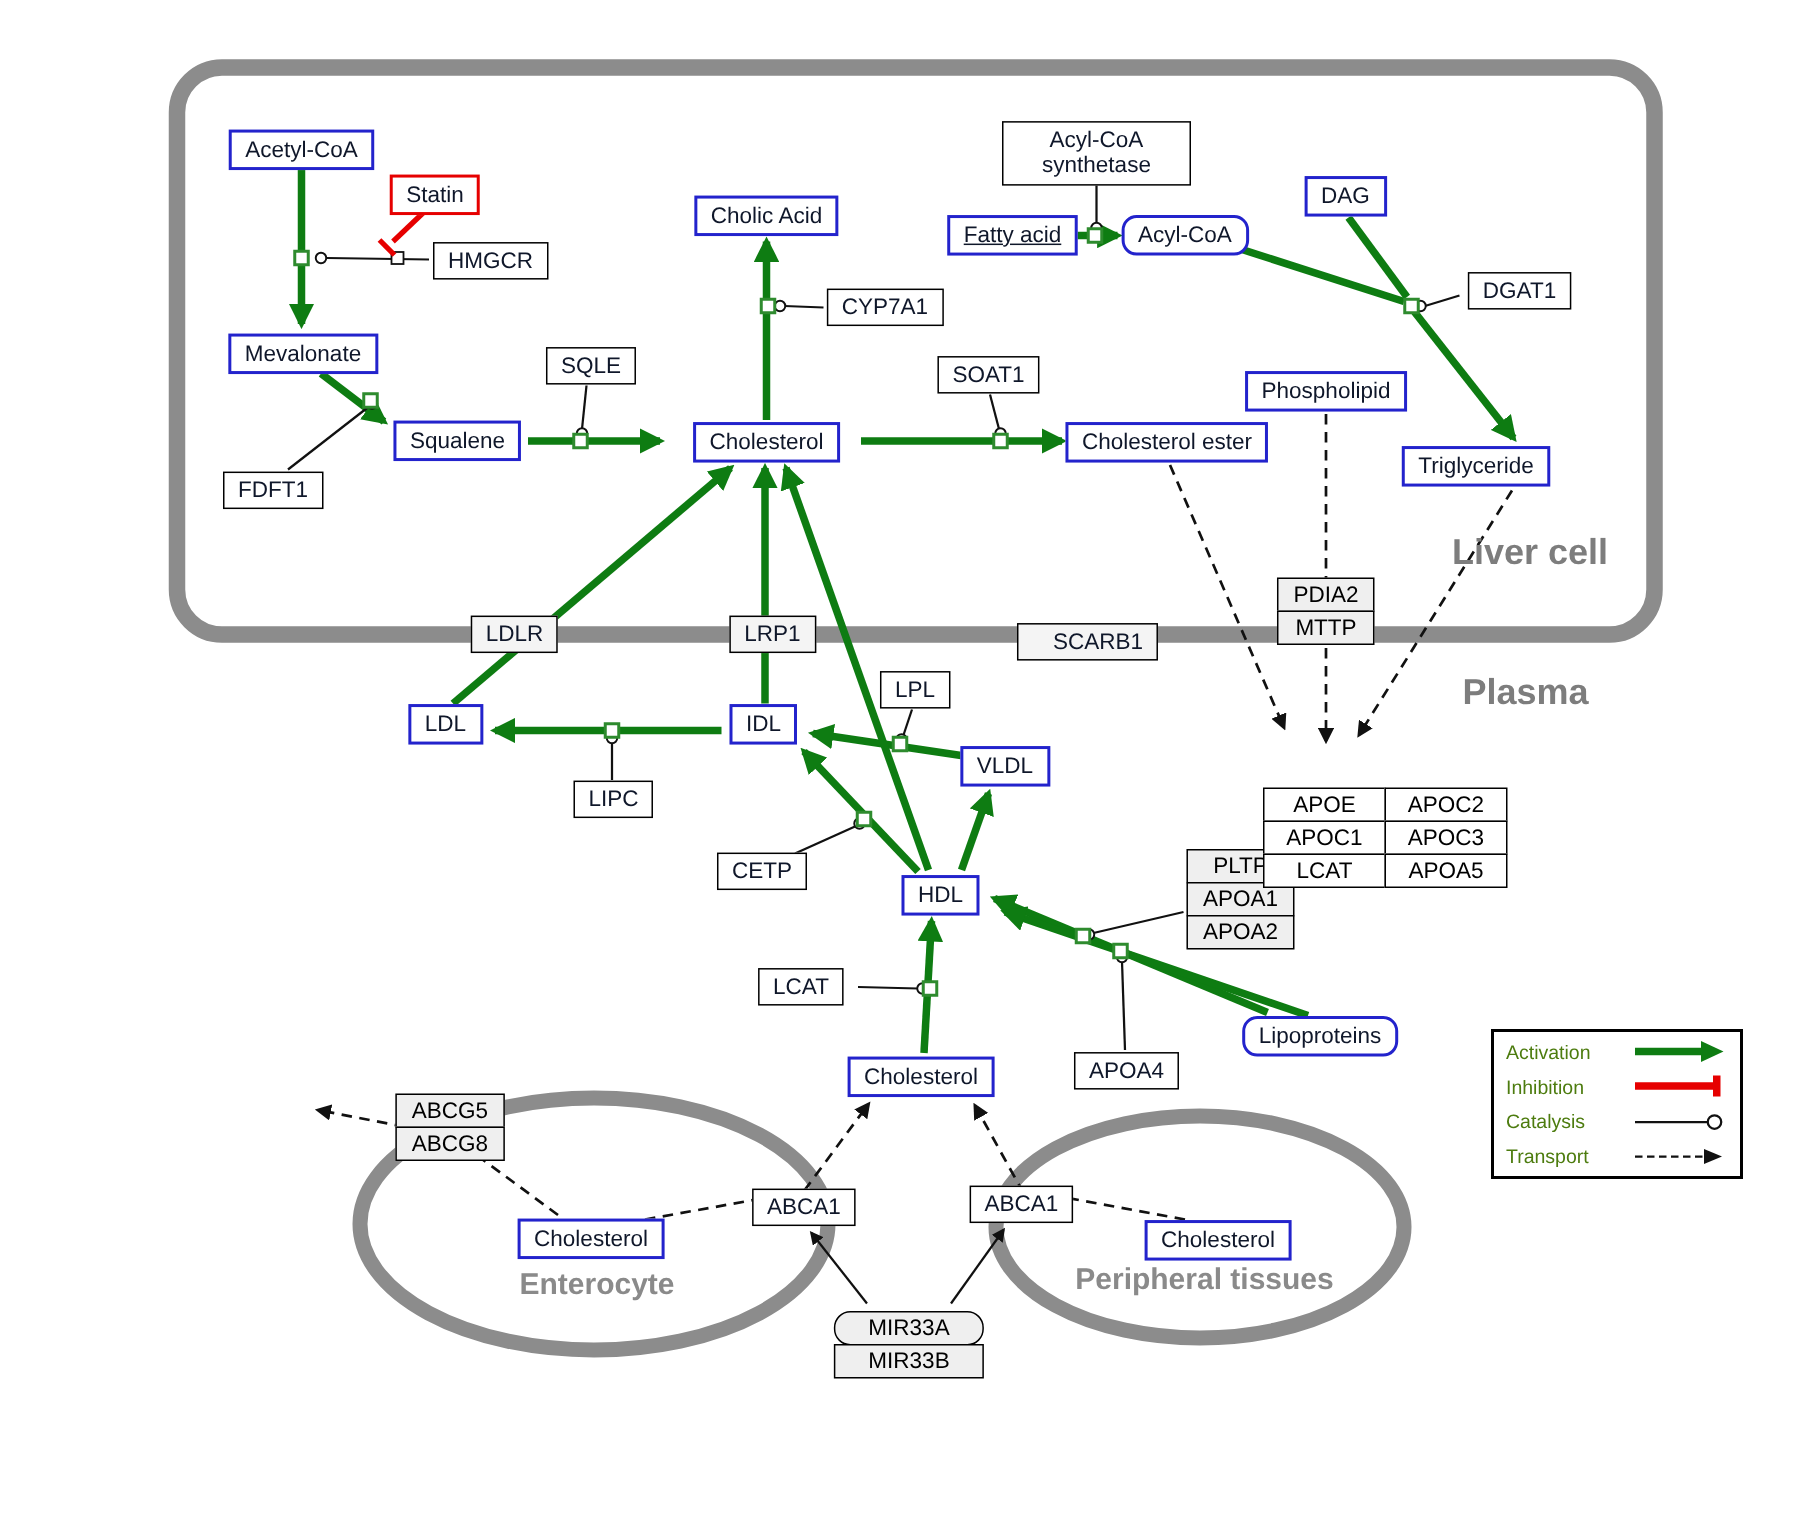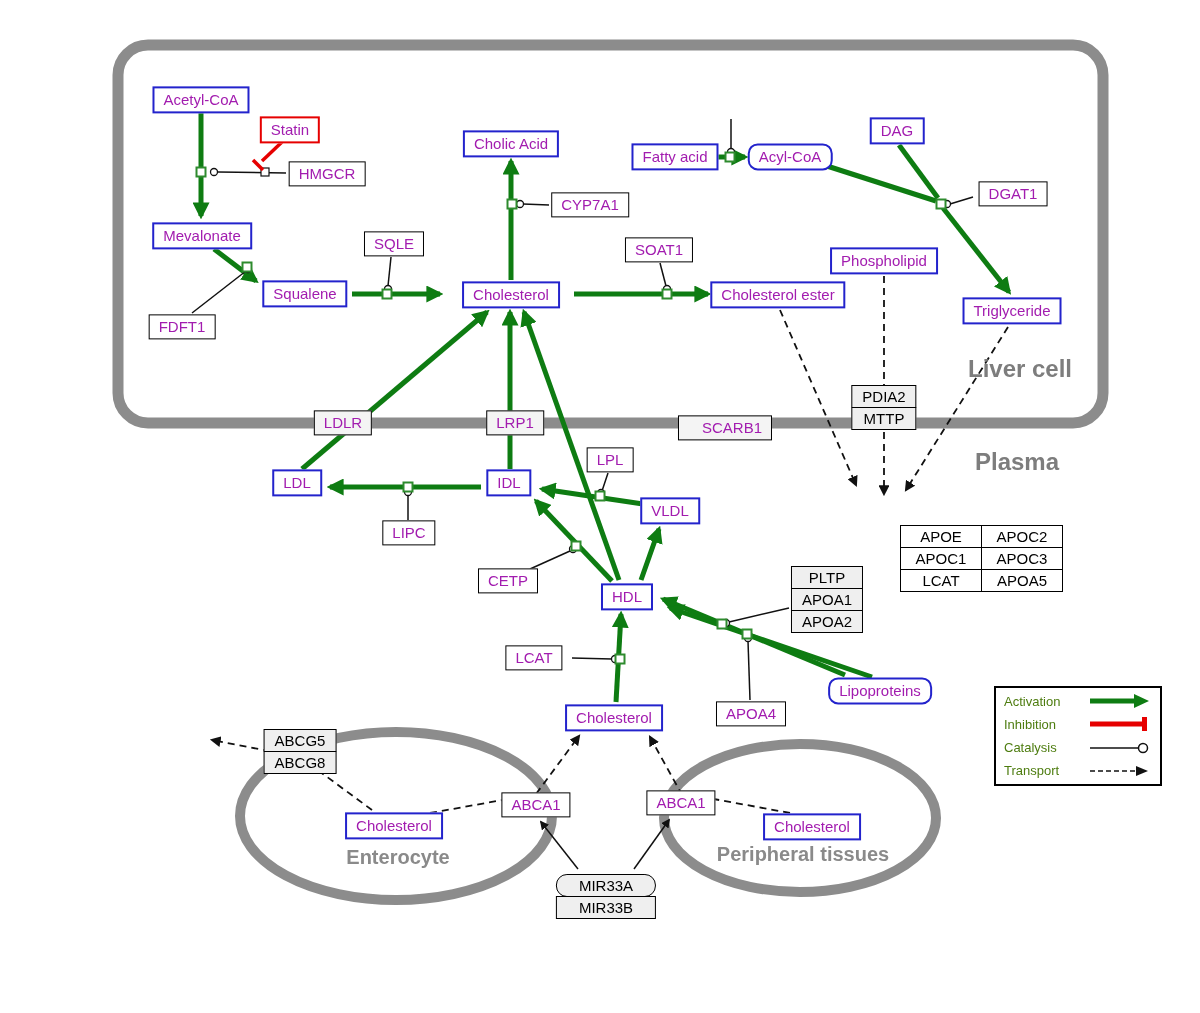--- a/index.html
+++ b/index.html
@@ -1,20 +1,20 @@
 <!DOCTYPE html>
 <html><head>
 <meta charset="utf-8">
 <style>
   html,body{margin:0;padding:0;background:#fff;}
   .canvas{position:relative;width:1200px;height:1013px;background:#fff;
           font-family:"Liberation Sans",sans-serif;overflow:hidden;}
   svg.layer{position:absolute;left:0;top:0;}
   .node{position:absolute;transform:translate(-50%,-50%);background:#fff;
-        border:1px solid #000;padding:3px 9px;font-size:15px;color:#a21caf;
+        border:1px solid #000;padding:3px 9px;font-size:15px;color:#0f172a;
         white-space:nowrap;text-align:center;line-height:1.15;z-index:5;}
   .node.met{border:2.5px solid #2323cc;}
   .node.inh{border:2px solid #e60000;}
   .node.mem{background:#f4f4f4;}
   .node.wide{white-space:normal;width:112px;padding:3px 6px;}
   .stack{position:absolute;transform:translate(-50%,-50%);z-index:5;}
   .stack .cell{background:#efefef;border:1px solid #000;padding:2px 10px;
                font-size:15px;text-align:center;margin-top:-1px;white-space:nowrap;}
   .apotable{position:absolute;transform:translate(-50%,-50%);display:grid;
             grid-template-columns:auto auto;z-index:5;}
@@ -143,33 +143,34 @@
   <div class="regionlabel big" style="left:1020px;top:369px;">Liver cell</div>
   <div class="regionlabel big" style="left:1017px;top:462px;">Plasma</div>
   <div class="regionlabel small" style="left:398px;top:857px;">Enterocyte</div>
   <div class="regionlabel small" style="left:803px;top:854px;">Peripheral tissues</div>
 
   <div class="node met" style="left:201px;top:100px;">Acetyl-CoA</div>
   <div class="node inh" style="left:290px;top:130px;">Statin</div>
   <div class="node" style="left:327px;top:174px;">HMGCR</div>
   <div class="node met" style="left:202px;top:236px;">Mevalonate</div>
   <div class="node met" style="left:511px;top:144px;">Cholic Acid</div>
-  <div class="node met" style="left:675px;top:157px;">Fatty acid</div>
+  <div class="node wide" style="left:731px;top:102px;">Acyl-CoA synthetase</div>
+  <div class="node met" style="left:675px;top:157px;text-decoration:underline;">Fatty acid</div>
   <div class="node met" style="left:790px;top:157px;border-radius:10px;">Acyl-CoA</div>
   <div class="node met" style="left:897px;top:131px;">DAG</div>
   <div class="node" style="left:1013px;top:194px;">DGAT1</div>
   <div class="node" style="left:394px;top:244px;">SQLE</div>
   <div class="node met" style="left:305px;top:294px;">Squalene</div>
   <div class="node" style="left:182px;top:327px;">FDFT1</div>
   <div class="node met" style="left:511px;top:295px;">Cholesterol</div>
   <div class="node" style="left:590px;top:205px;">CYP7A1</div>
   <div class="node" style="left:659px;top:250px;">SOAT1</div>
   <div class="node met" style="left:778px;top:295px;">Cholesterol ester</div>
   <div class="node met" style="left:884px;top:261px;">Phospholipid</div>
-  <div class="node met" style="left:1012px;top:311px;">Triglyceride</div>
+  <div class="node met" style="left:984px;top:311px;">Triglyceride</div>
   <div class="node mem" style="left:343px;top:423px;">LDLR</div>
   <div class="node mem" style="left:515px;top:423px;">LRP1</div>
   <div class="node mem" style="left:725px;top:428px;padding-left:23px;">SCARB1</div>
   <div class="node met" style="left:297px;top:483px;">LDL</div>
   <div class="node met" style="left:509px;top:483px;">IDL</div>
   <div class="node" style="left:409px;top:533px;">LIPC</div>
   <div class="node" style="left:610px;top:460px;">LPL</div>
   <div class="node met" style="left:670px;top:511px;">VLDL</div>
   <div class="node" style="left:508px;top:581px;">CETP</div>
   <div class="node met" style="left:627px;top:597px;">HDL</div>
@@ -193,21 +194,21 @@
   <div class="stack" style="left:827px;top:600px;">
     <div class="cell">PLTP</div>
     <div class="cell">APOA1</div>
     <div class="cell">APOA2</div>
   </div>
   <div class="stack" style="left:606px;top:897px;">
     <div class="cell" style="padding:2px 22px;border-radius:11px;">MIR33A</div>
     <div class="cell" style="padding:2px 22px;">MIR33B</div>
   </div>
 
-  <div class="apotable" style="left:982px;top:559px;">
+  <div class="apotable" style="left:924px;top:559px;">
     <div class="cell">APOE</div>
     <div class="cell">APOC2</div>
     <div class="cell">APOC1</div>
     <div class="cell">APOC3</div>
     <div class="cell">LCAT</div>
     <div class="cell">APOA5</div>
   </div>
 
   <div class="legend">
     <div class="row">

